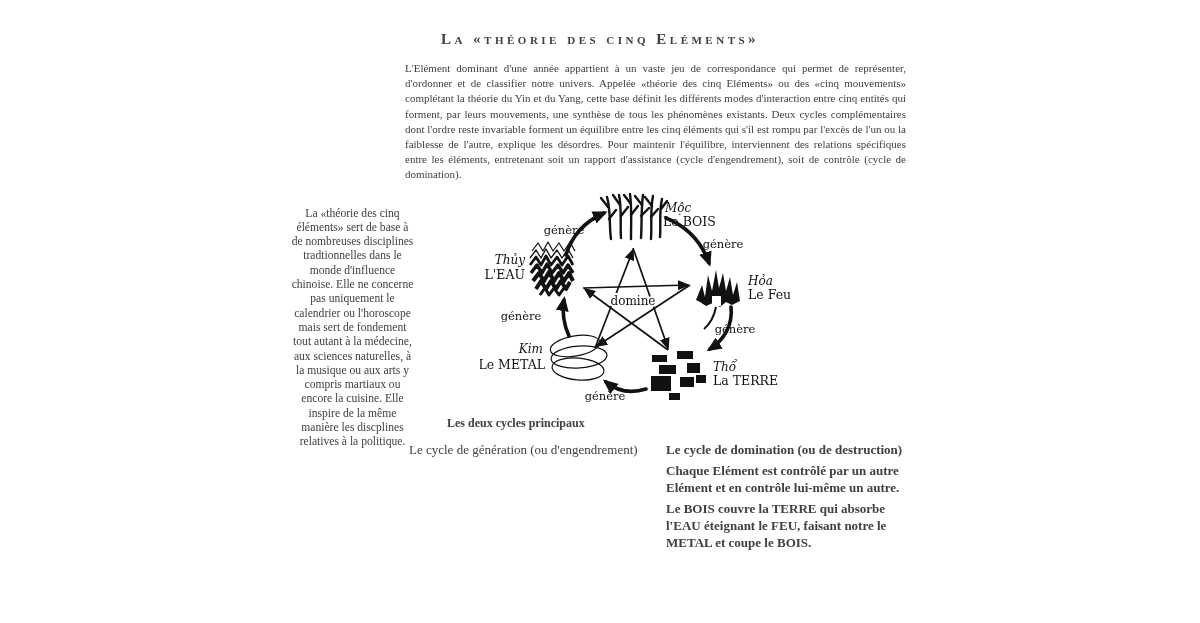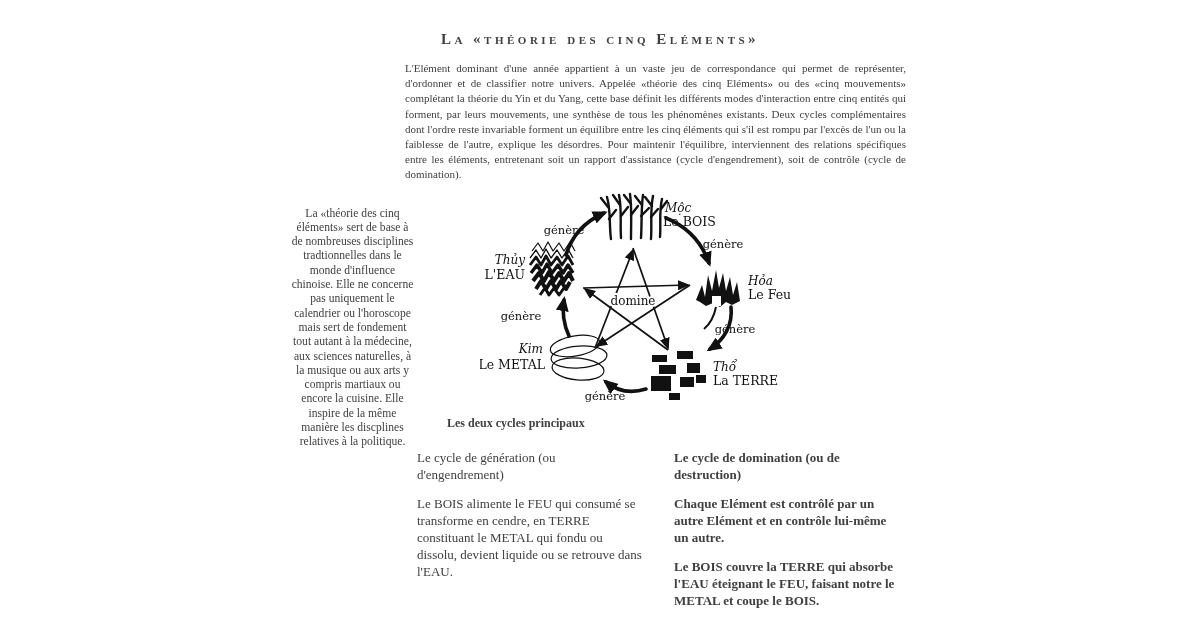--- a/index.html
+++ b/index.html
@@ -17,21 +17,21 @@
   }
   .sidebar{
     position:absolute;left:290px;top:195px;width:125px;
     font-size:11.6px;line-height:14.3px;text-align:center;
   }
   .diagram{position:absolute;left:480px;top:185px;width:310px;height:230px;}
   .cycles-heading{
     position:absolute;left:405px;top:416px;font-size:12px;font-weight:bold;margin-left:42px;
   }
   .col{position:absolute;top:437px;font-size:13px;line-height:17px;}
-  .col p{margin:12px;}
+  .col p{margin:4px;}
   .col-left{left:405px;width:251px;}
   .col-right{left:662px;width:249px;font-weight:bold;}
   svg text{font-family:"DejaVu Serif", serif;fill:#111;}
   .t-viet{font-style:italic;font-size:12px;}
   .t-name{font-size:12.5px;}
   .t-gen{font-size:11.5px;}
   .t-dom{font-size:12px;paint-order:stroke;stroke:#fff;stroke-width:4px;}
 </style>
 </head>
 <body>
@@ -144,21 +144,20 @@
     <text class="t-gen" x="125" y="215" text-anchor="middle">génère</text>
     <text class="t-gen" x="41" y="135" text-anchor="middle">génère</text>
 
     <text class="t-dom" x="153" y="120" text-anchor="middle">domine</text>
   </svg>
 
   <div class="cycles-heading">Les deux cycles principaux</div>
 
   <div class="col col-left">
     <p>Le cycle de génération (ou d'engendrement)</p>
-    <p>Le BOIS alimente le FEU qui consumé se transforme en cendre, en TERRE constituant le METAL qui fondu ou dissolu, devient liquide ou se retrouve dans l'EAU.</p>
   </div>
 
   <div class="col col-right">
     <p>Le cycle de domination (ou de destruction)</p>
     <p>Chaque Elément est contrôlé par un autre Elément et en contrôle lui-même un autre.</p>
     <p>Le BOIS couvre la TERRE qui absorbe l'EAU éteignant le FEU, faisant notre le METAL et coupe le BOIS.</p>
   </div>
 
 </div>
 

